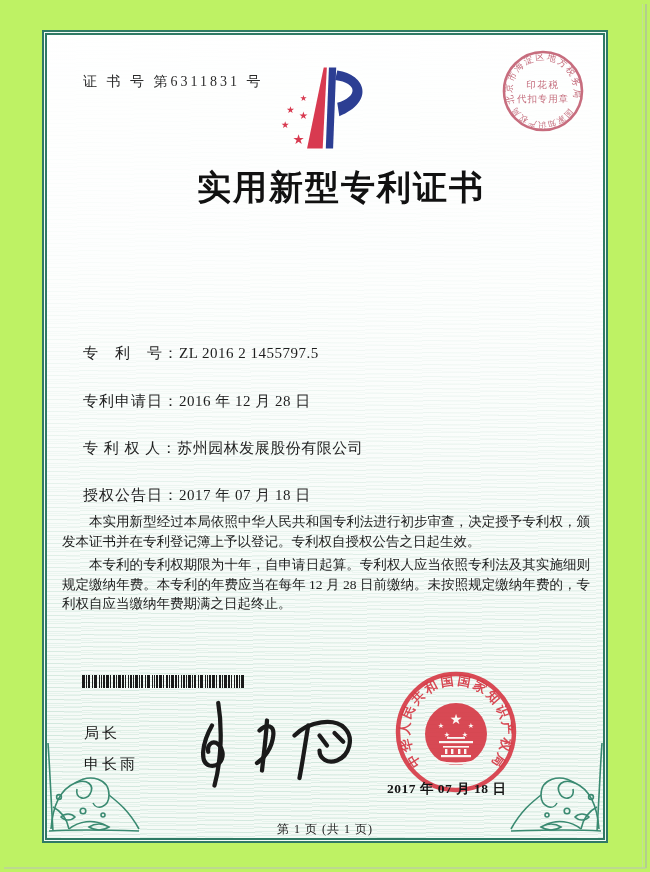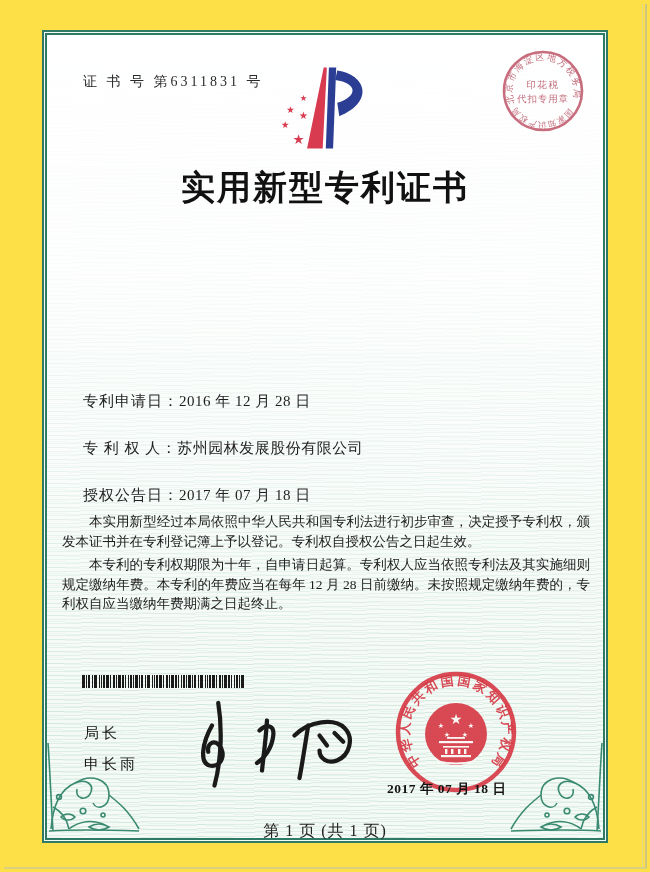--- a/index.html
+++ b/index.html
@@ -1,16 +1,16 @@
 <!DOCTYPE html>
 <html><head>
 <meta charset="utf-8">
 <style>
   html,body{margin:0;padding:0;background:#ffffff;}
-  .page{position:relative;width:650px;height:872px;background:#fde047;overflow:hidden;
+  .page{position:relative;width:650px;height:872px;background:#bef264;overflow:hidden;
         font-family:"Liberation Serif","DejaVu Serif",serif;color:#222;}
   
   .edge-right{position:absolute;right:3px;top:4px;width:2px;height:864px;background:#aab3ad;opacity:.55;}
   .edge-right2{position:absolute;right:7px;top:4px;width:1px;height:864px;background:#c7cdc8;opacity:.5;}
   .edge-bottom{position:absolute;left:4px;bottom:3px;height:2px;width:642px;background:#b9c0ba;opacity:.5;}
 
   
   .frame{position:absolute;left:42px;top:30px;width:566px;height:813px;box-sizing:border-box;
          border:5px double #2f7a65;background:#f4faf6;}
   .guilloche{position:absolute;inset:0;pointer-events:none;
@@ -19,40 +19,40 @@
        repeating-linear-gradient(2deg, rgba(96,172,138,.10) 0 1px, rgba(255,255,255,0) 1px 6px);}
   .whitewash{position:absolute;inset:0;pointer-events:none;
      background:linear-gradient(180deg, rgba(255,255,255,.97) 0%, rgba(255,255,255,.85) 28%,
                 rgba(255,255,255,.45) 55%, rgba(255,255,255,.05) 85%);}
 
   .cert-number{position:absolute;left:36px;top:38px;font-size:14px;letter-spacing:3px;color:#2a2a2a;}
   .logo{position:absolute;left:232px;top:20px;width:104px;height:108px;}
   .tax-stamp{position:absolute;left:444px;top:4px;width:104px;height:104px;opacity:.88;}
 
   .title{position:absolute;left:0;top:130px;width:100%;text-align:center;
-         font-size:34px;font-weight:bold;letter-spacing:2px;color:#111;}
+         font-size:34px;font-weight:bold;letter-spacing:2px;color:#111;padding-left:16px;}
 
   .field{position:absolute;left:36px;font-size:15px;white-space:nowrap;color:#1e1e1e;}
   .flabel{letter-spacing:1px;}
   .fvalue{letter-spacing:.5px;}
 
   .paras{position:absolute;left:15px;top:477px;width:528px;font-size:13.5px;line-height:19.5px;
          text-align:justify;color:#1c1c1c;}
   .paras p{margin:0 0 4px 0;text-indent:2em;}
 
   .barcode{position:absolute;left:35px;top:640px;width:163px;height:13px;}
   .director-label{position:absolute;left:37px;top:689px;font-size:15px;letter-spacing:3px;color:#161616;}
   .director-name{position:absolute;left:37px;top:720px;font-size:15px;letter-spacing:3px;color:#161616;}
   .signature{position:absolute;left:140px;top:658px;width:180px;height:100px;}
 
   .seal{position:absolute;left:344px;top:632px;width:130px;height:130px;}
   .seal-date{position:absolute;left:340px;top:745px;width:140px;font-size:13.5px;font-weight:bold;
              letter-spacing:.5px;color:#141414;white-space:nowrap;}
 
-  .footer{position:absolute;left:0;top:786px;width:100%;text-align:center;font-size:16px;
+  .footer{position:absolute;left:0;top:786px;width:100%;text-align:center;font-size:12px;
           letter-spacing:1px;color:#222;}
 
   .corner{position:absolute;width:96px;height:94px;top:706px;}
   .corner-left{left:-2px;}
   .corner-right{right:-2px;transform:scaleX(-1);}
 </style>
 </head>
 <body>
 
 <div class="page">
@@ -87,20 +87,23 @@
       </text>
       <text font-size="9.5" fill="#bb5668" letter-spacing="1">
         <textPath href="#taxArcBottom" startOffset="3%">国家知识产权局</textPath>
       </text>
       <text x="60" y="57" font-size="11" fill="#bb5668" text-anchor="middle" letter-spacing="2">印花税</text>
       <text x="60" y="73" font-size="11" fill="#bb5668" text-anchor="middle" letter-spacing="1">代扣专用章</text>
     </svg>
 
     <div class="title">实用新型专利证书</div>
 
+    <div class="field" style="top:309px">
+      <span class="flabel">专　利　号：</span><span class="fvalue">ZL 2016 2 1455797.5</span>
+    </div>
     <div class="field" style="top:357px">
       <span class="flabel">专利申请日：</span><span class="fvalue">2016 年 12 月 28 日</span>
     </div>
     <div class="field" style="top:404px">
       <span class="flabel">专 利 权 人：</span><span class="fvalue">苏州园林发展股份有限公司</span>
     </div>
     <div class="field" style="top:451px">
       <span class="flabel">授权公告日：</span><span class="fvalue">2017 年 07 月 18 日</span>
     </div>
 

